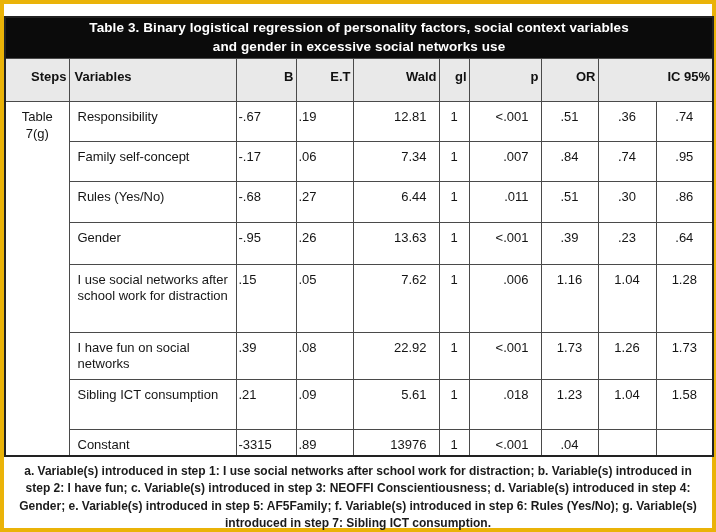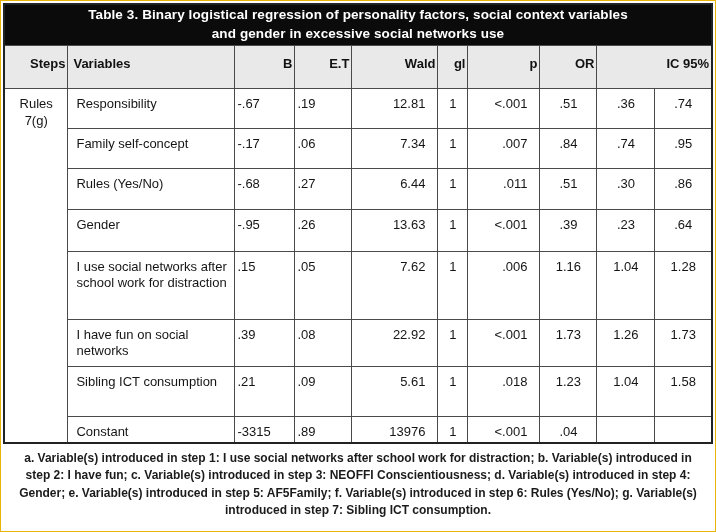--- a/index.html
+++ b/index.html
@@ -6,22 +6,22 @@
   body {
     width:716px; height:532px;
     background:#ffffff;
     font-family:"Liberation Sans", sans-serif;
     color:#151515;
     overflow:hidden;
   }
   .page {
     box-sizing:border-box;
     width:716px; height:532px;
-    border:1px solid #eab308;
-    padding-top:2px;
+    border:4px solid #eab308;
+    padding-top:12px;
   }
   table.tbl {
     border-collapse:collapse;
     table-layout:fixed;
     width:709px;
     margin:0 auto;
     border:2px solid #222222;
   }
   .tbl th, .tbl td {
     border:1px solid #4a4a4a;
@@ -118,21 +118,21 @@
         <th>Wald</th>
         <th>gl</th>
         <th>p</th>
         <th>OR</th>
         <th colspan="2">IC 95%</th>
       </tr>
     </thead>
     <tbody>
       <tr class="r0">
         <td class="steps-cell" rowspan="8">
-          <div>Rules</div>
+          <div>Table</div>
           <div>7(g)</div>
         </td>
         <td class="var">Responsibility</td>
         <td class="nr5">-.67</td>
         <td class="nr5">.19</td>
         <td class="nr12">12.81</td>
         <td class="nc">1</td>
         <td class="nr12">&lt;.001</td>
         <td class="nc">.51</td>
         <td class="nc">.36</td>

